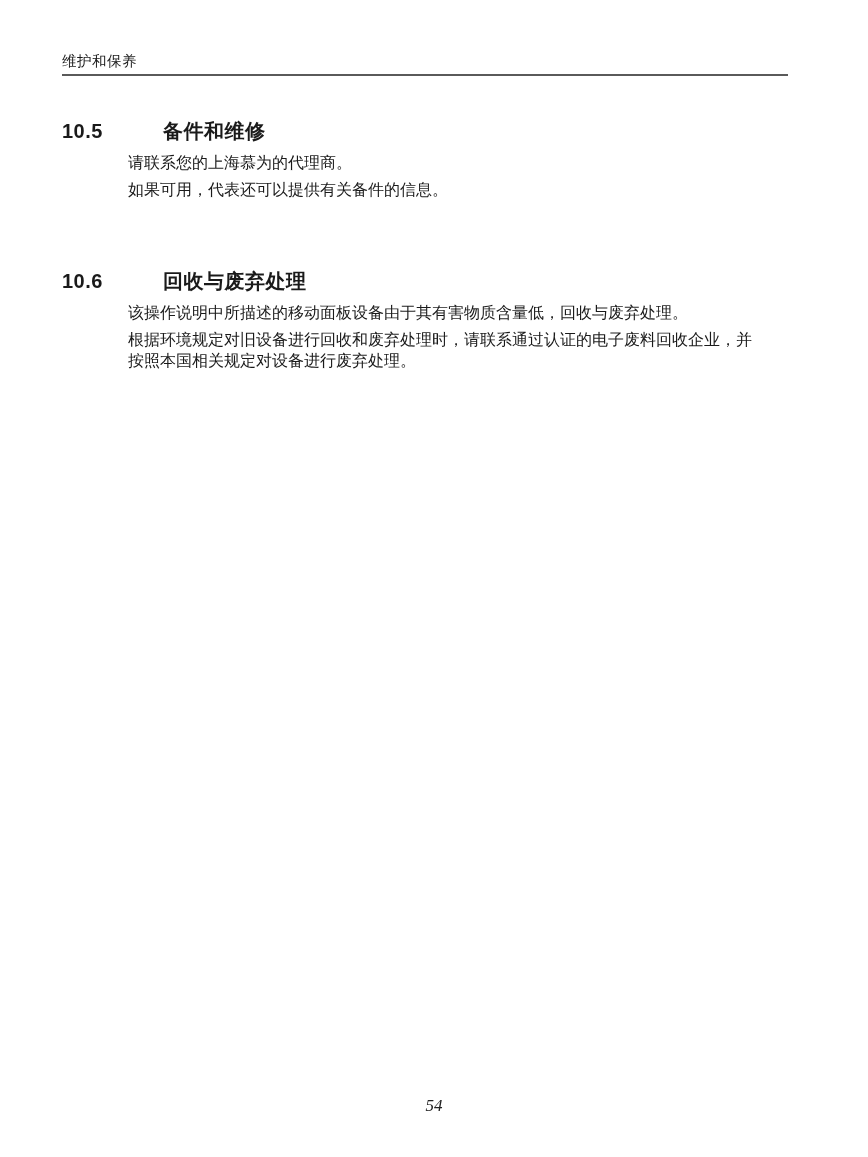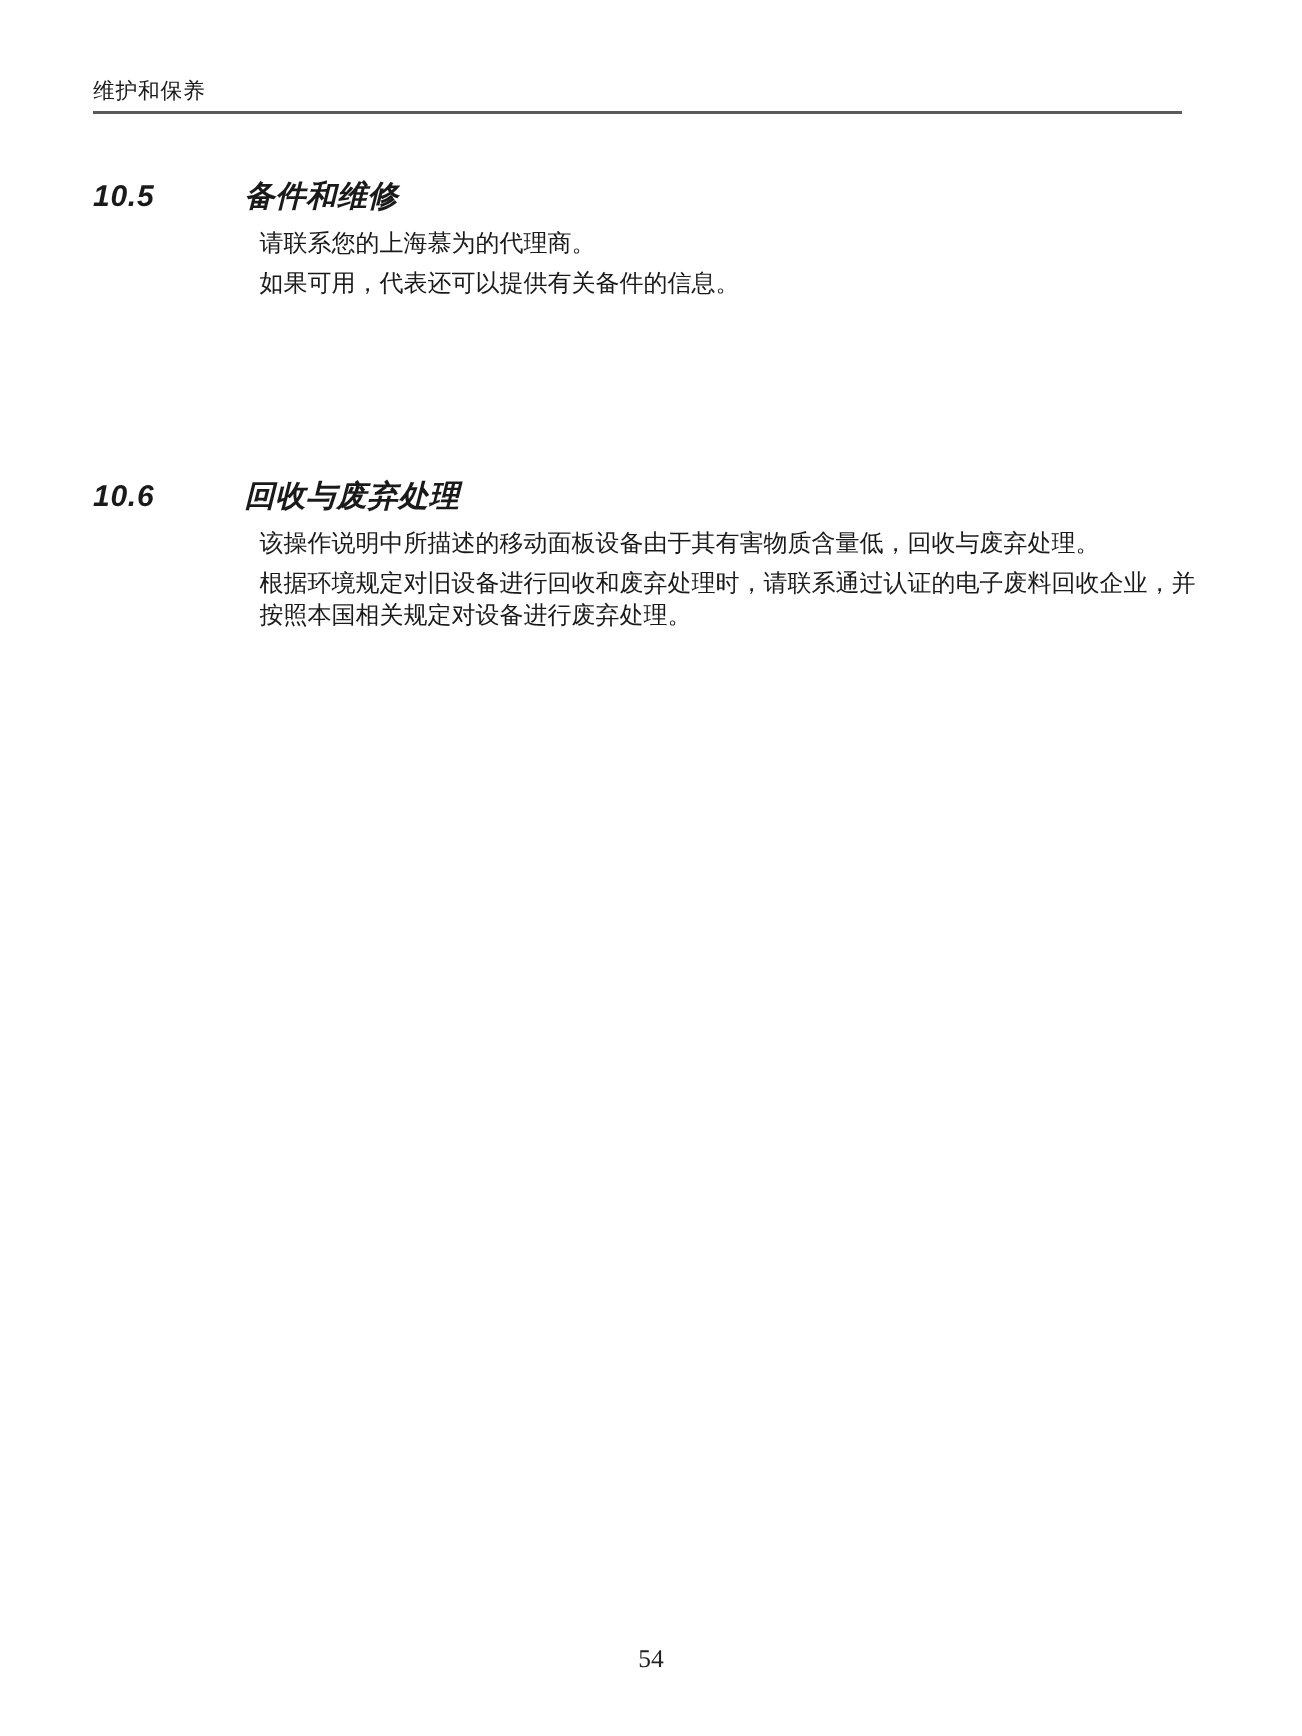--- a/index.html
+++ b/index.html
@@ -41,43 +41,42 @@
     letter-spacing: 0.5px;
   }
   
   .section-heading {
     display: flex;
     align-items: flex-end;
     font-weight: bold;
     font-size: 20px;
     line-height: 26px;
     letter-spacing: 0.5px;
-    font-style: italic;
   }
   .section-heading.first {
     margin-top: 42px;
   }
   .section-heading.second {
-    margin-top: 118px;
+    margin-top: 68px;
   }
   .sec-num {
     width: 101px;
     flex: 0 0 101px;
   }
   
   .side-label {
     margin-top: 22px;
     font-weight: bold;
     font-size: 14.5px;
     line-height: 18px;
     letter-spacing: 0.5px;
   }
   
   .body-block {
-    margin-left: 111px;
+    margin-left: 66px;
     width: 625px;
   }
   .body-block.after-label {
     margin-top: 8px;
   }
   .body-block.after-heading {
     margin-top: 8px;
   }
   .body-block p {
     margin: 0 0 6px 0;
@@ -92,20 +91,21 @@
   .footer {
     position: absolute;
     top: 1095px;
     left: 0;
     width: 868px;
     text-align: center;
     font-family: "Liberation Serif", serif;
     font-size: 17px;
     line-height: 21px;
     color: #222222;
+    font-style: italic;
   }
 </style>
 </head>
 <body>
 
 <div class="page">
   <div class="content">
 
     <div>
       <div class="header-chapter">维护和保养</div>

